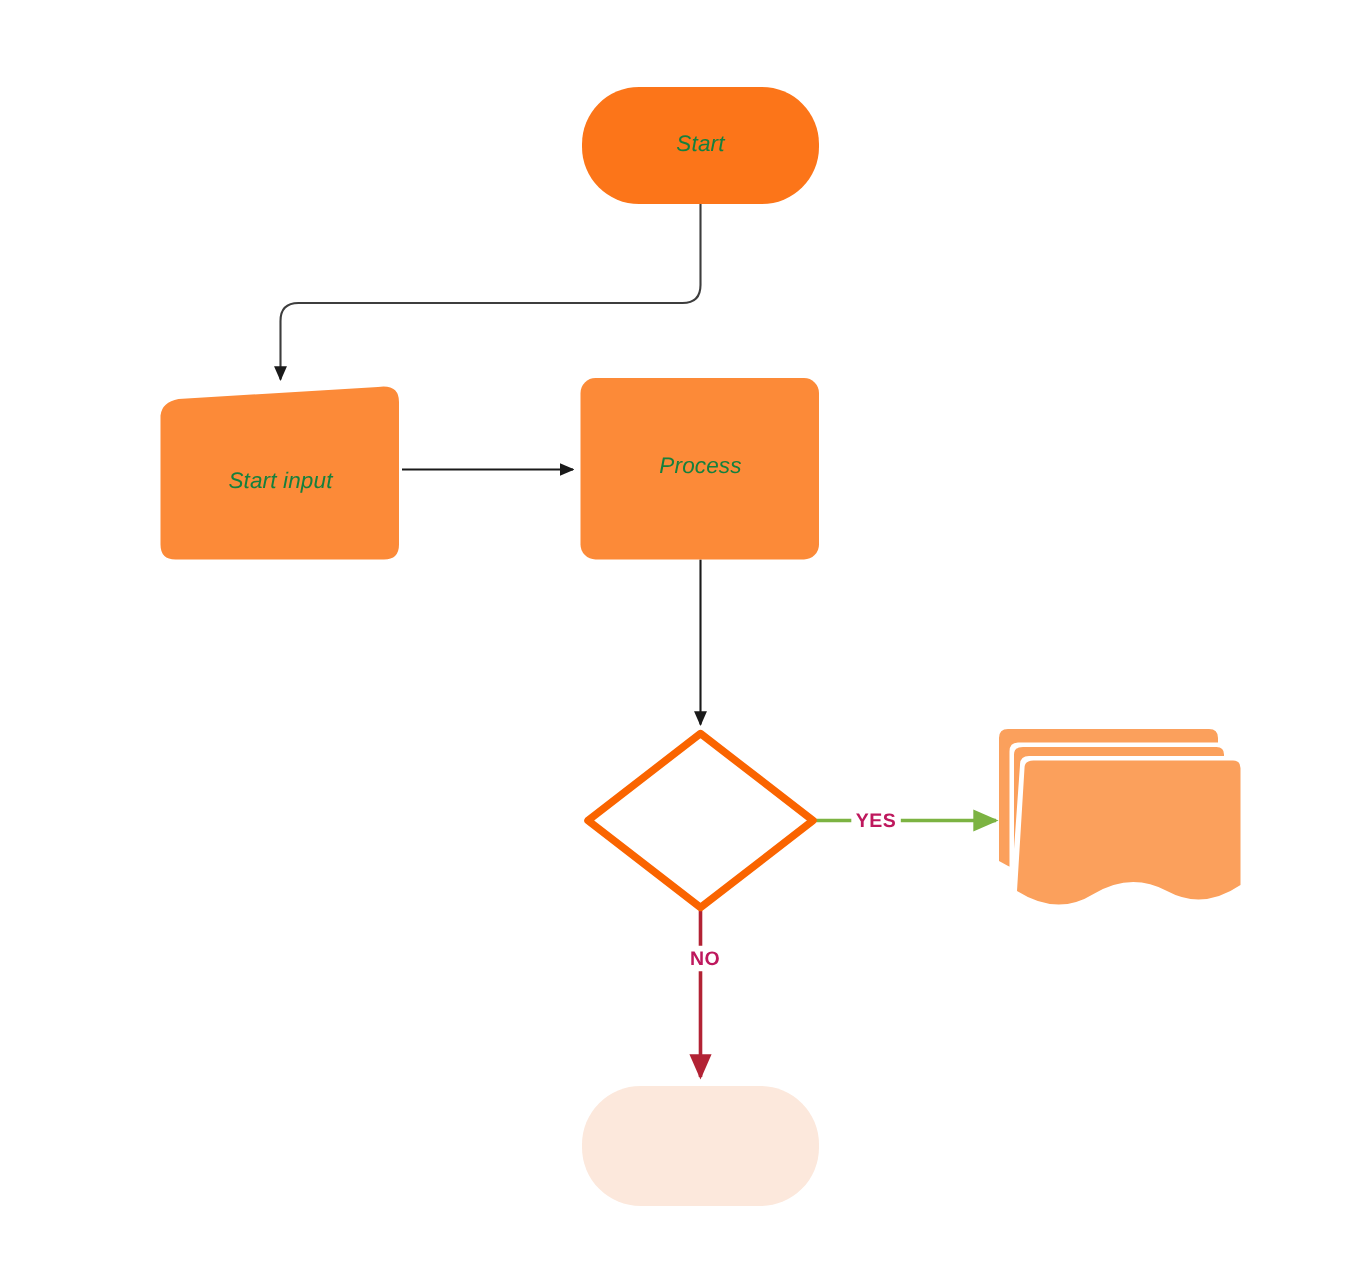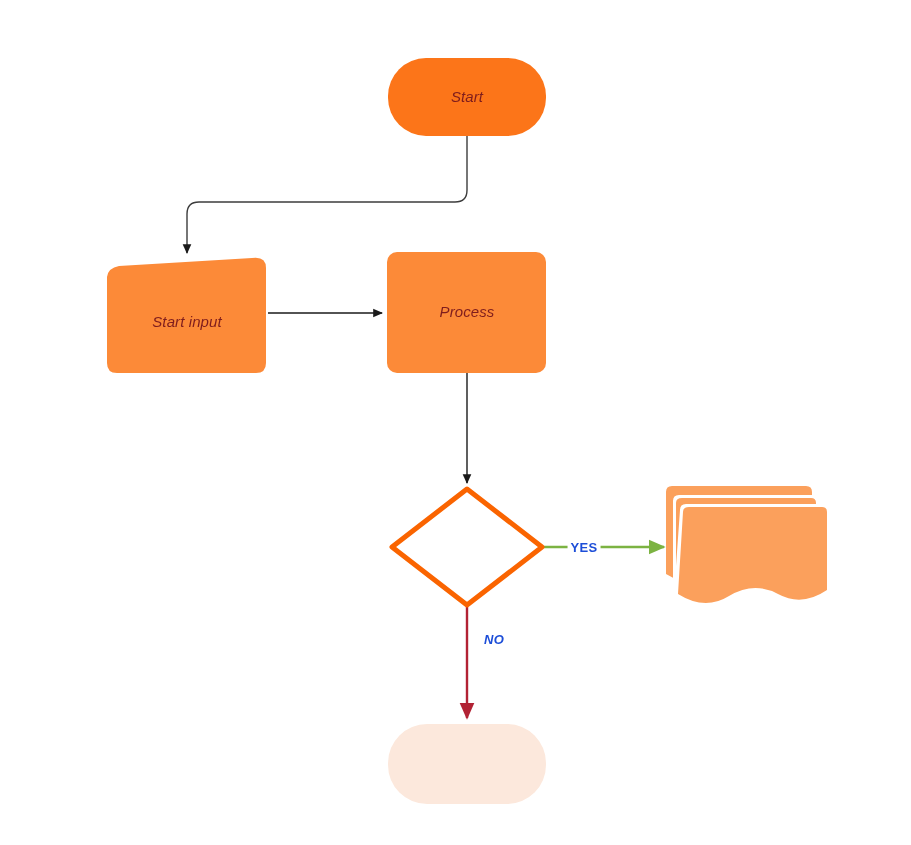--- a/index.html
+++ b/index.html
@@ -19,32 +19,32 @@
     left: 0;
     top: 0;
     width: 911px;
     height: 845px;
   }
   .node-label {
     position: absolute;
     font-family: "Liberation Sans", sans-serif;
     font-style: italic;
     font-size: 15px;
-    color: #7f1d1d;
+    color: #15803d;
     white-space: nowrap;
     transform: translate(-50%, -50%);
     pointer-events: none;
     letter-spacing: 0.1px;
   }
   .edge-label {
     position: absolute;
     font-family: "Liberation Sans", sans-serif;
     font-weight: bold;
     font-size: 13px;
-    color: #1d4ed8;
+    color: #be185d;
     white-space: nowrap;
     transform: translate(-50%, -50%);
     letter-spacing: 0.3px;
     text-align: center;
   }
   .edge-label-bg {
     background: #ffffff;
     padding: 1px 3px;
   }
 </style>
@@ -148,13 +148,13 @@
 </svg>
 
 <div class="node-label" style="left:467px; top:96px;">Start</div>
 
 <div class="node-label" style="left:187px; top:321px;">Start input</div>
 
 <div class="node-label" style="left:467px; top:311px;">Process</div>
 
 <div class="edge-label edge-label-bg" style="left:584px; top:547px;">YES</div>
 
-<div class="edge-label edge-label-bg" style="left:494px; top:639px;font-style:italic;">NO</div>
+<div class="edge-label edge-label-bg" style="left:470px; top:639px;">NO</div>
 
 </body></html>

